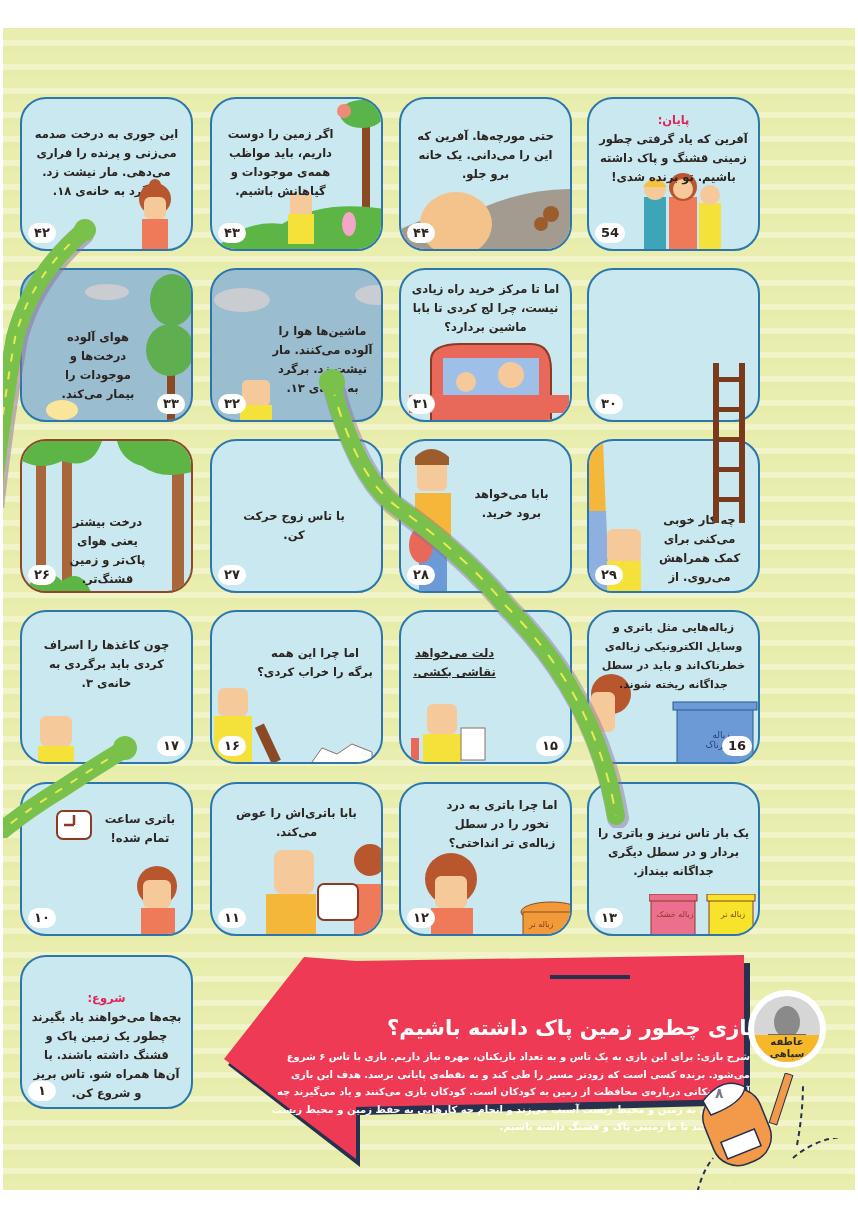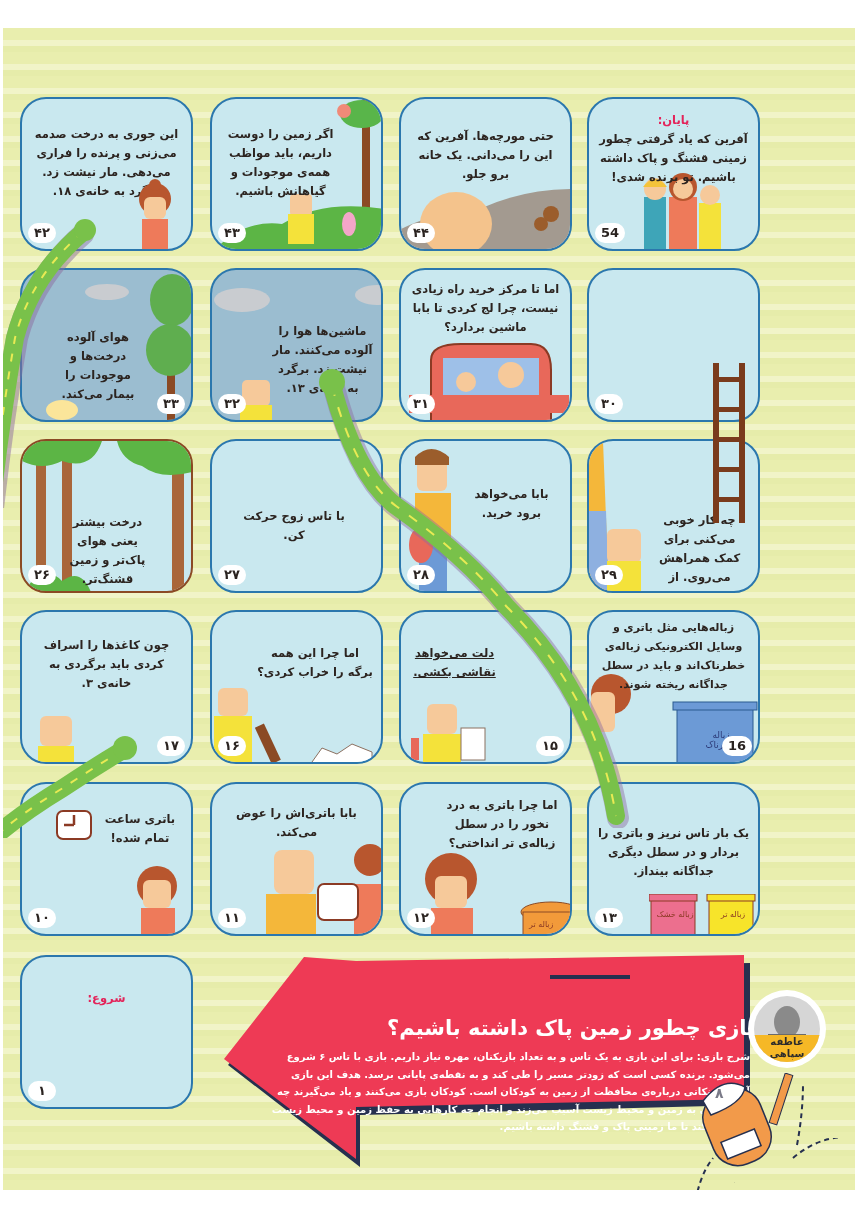--- a/index.html
+++ b/index.html
@@ -303,20 +303,21 @@
     </svg>
     <div class="card-text" style="top:40px;">یک بار تاس نریز و باتری را بردار و در سطل دیگری جداگانه بینداز.</div>
     <span class="deco" style="left:66px;top:126px;width:40px;font-size:8px;color:#8b3a24;text-align:center;direction:rtl;">زباله خشک</span>
     <span class="deco" style="left:124px;top:126px;width:40px;font-size:8px;color:#8b3a24;text-align:center;direction:rtl;">زباله تر</span>
     <span class="badge left">۱۳</span>
   </div>
 
   <div class="card" style="left:17px;top:927px;">
     <div class="card-text" style="top:32px;">
       <span class="label">شروع:</span>
+      <span>بچه‌ها می‌خواهند یاد بگیرند چطور یک زمین پاک و قشنگ داشته باشند. با آن‌ها همراه شو. تاس بریز و شروع کن.</span>
     </div>
     <span class="badge left">۱</span>
   </div>
 
   <svg class="snake" style="left:708px;top:335px" width="36" height="160" viewBox="0 0 36 160">
     <rect x="2" y="0" width="6" height="160" fill="#7a3b1c"></rect>
     <rect x="28" y="0" width="6" height="160" fill="#7a3b1c"></rect>
     <rect x="4" y="14" width="28" height="5" fill="#7a3b1c"></rect>
     <rect x="4" y="44" width="28" height="5" fill="#7a3b1c"></rect>
     <rect x="4" y="74" width="28" height="5" fill="#7a3b1c"></rect>

